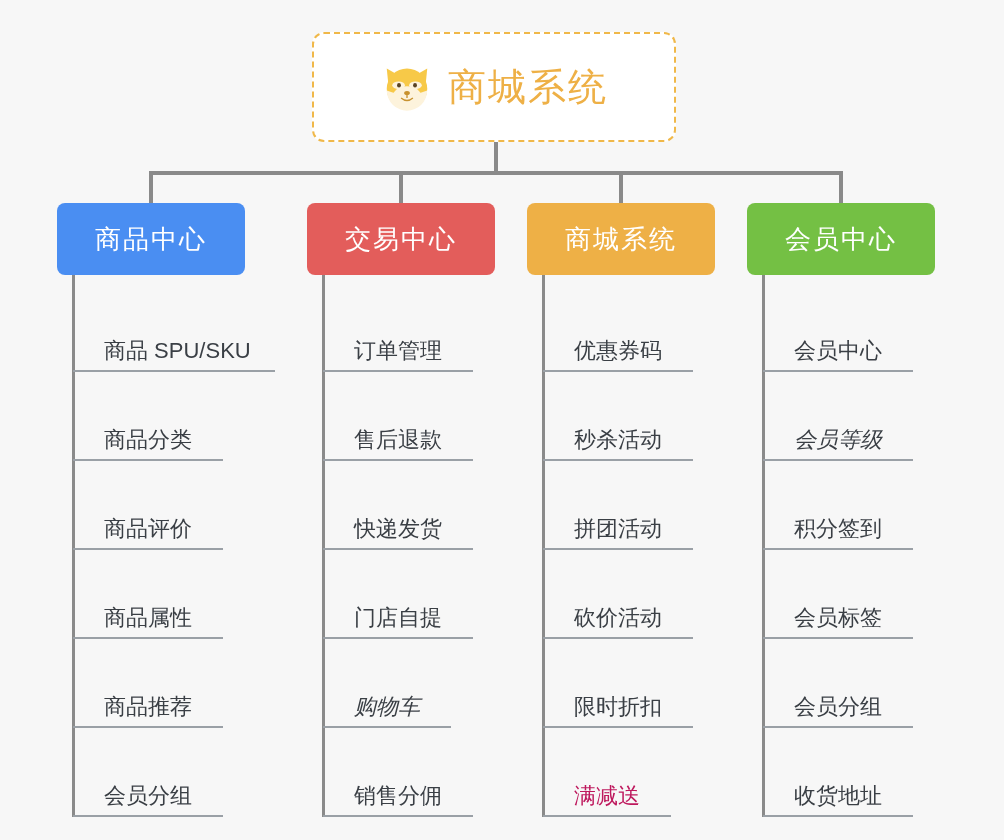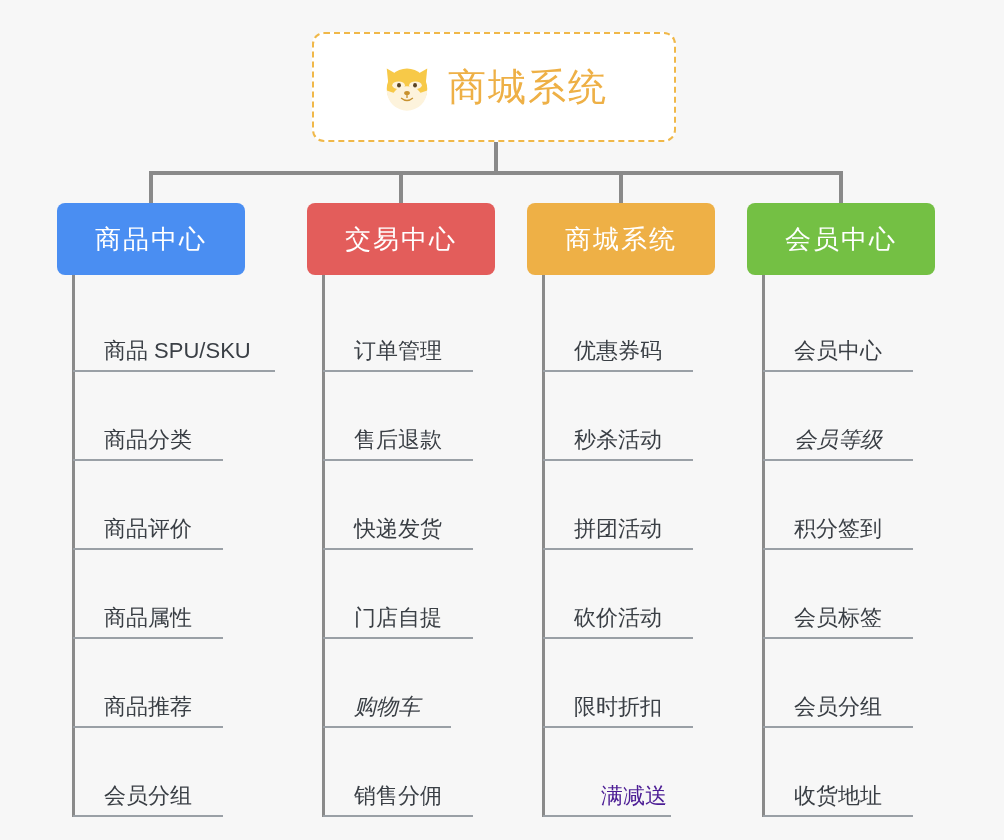--- a/index.html
+++ b/index.html
@@ -248,21 +248,21 @@
       </div>
       <div class="leaf-item">
         <span class="leaf-label" style="color: rgb(58, 63, 69);">砍价活动</span>
         <span class="leaf-rule" style="width: 150px; background: rgb(154, 160, 166);"></span>
       </div>
       <div class="leaf-item">
         <span class="leaf-label" style="color: rgb(58, 63, 69);">限时折扣</span>
         <span class="leaf-rule" style="width: 150px; background: rgb(154, 160, 166);"></span>
       </div>
       <div class="leaf-item">
-        <span class="leaf-label" style="color: #4c1d95; margin-left: 27px;">满减送</span>
+        <span class="leaf-label" style="color: #be185d;">满减送</span>
         <span class="leaf-rule" style="width: 128px; background: rgb(154, 160, 166);"></span>
       </div>
     </div>
   </div>
 
   <div class="column col-3">
     <div class="cat-box" style="background: rgb(116, 192, 68);">
       <span>会员中心</span>
     </div>
     <div class="leaf-list">

